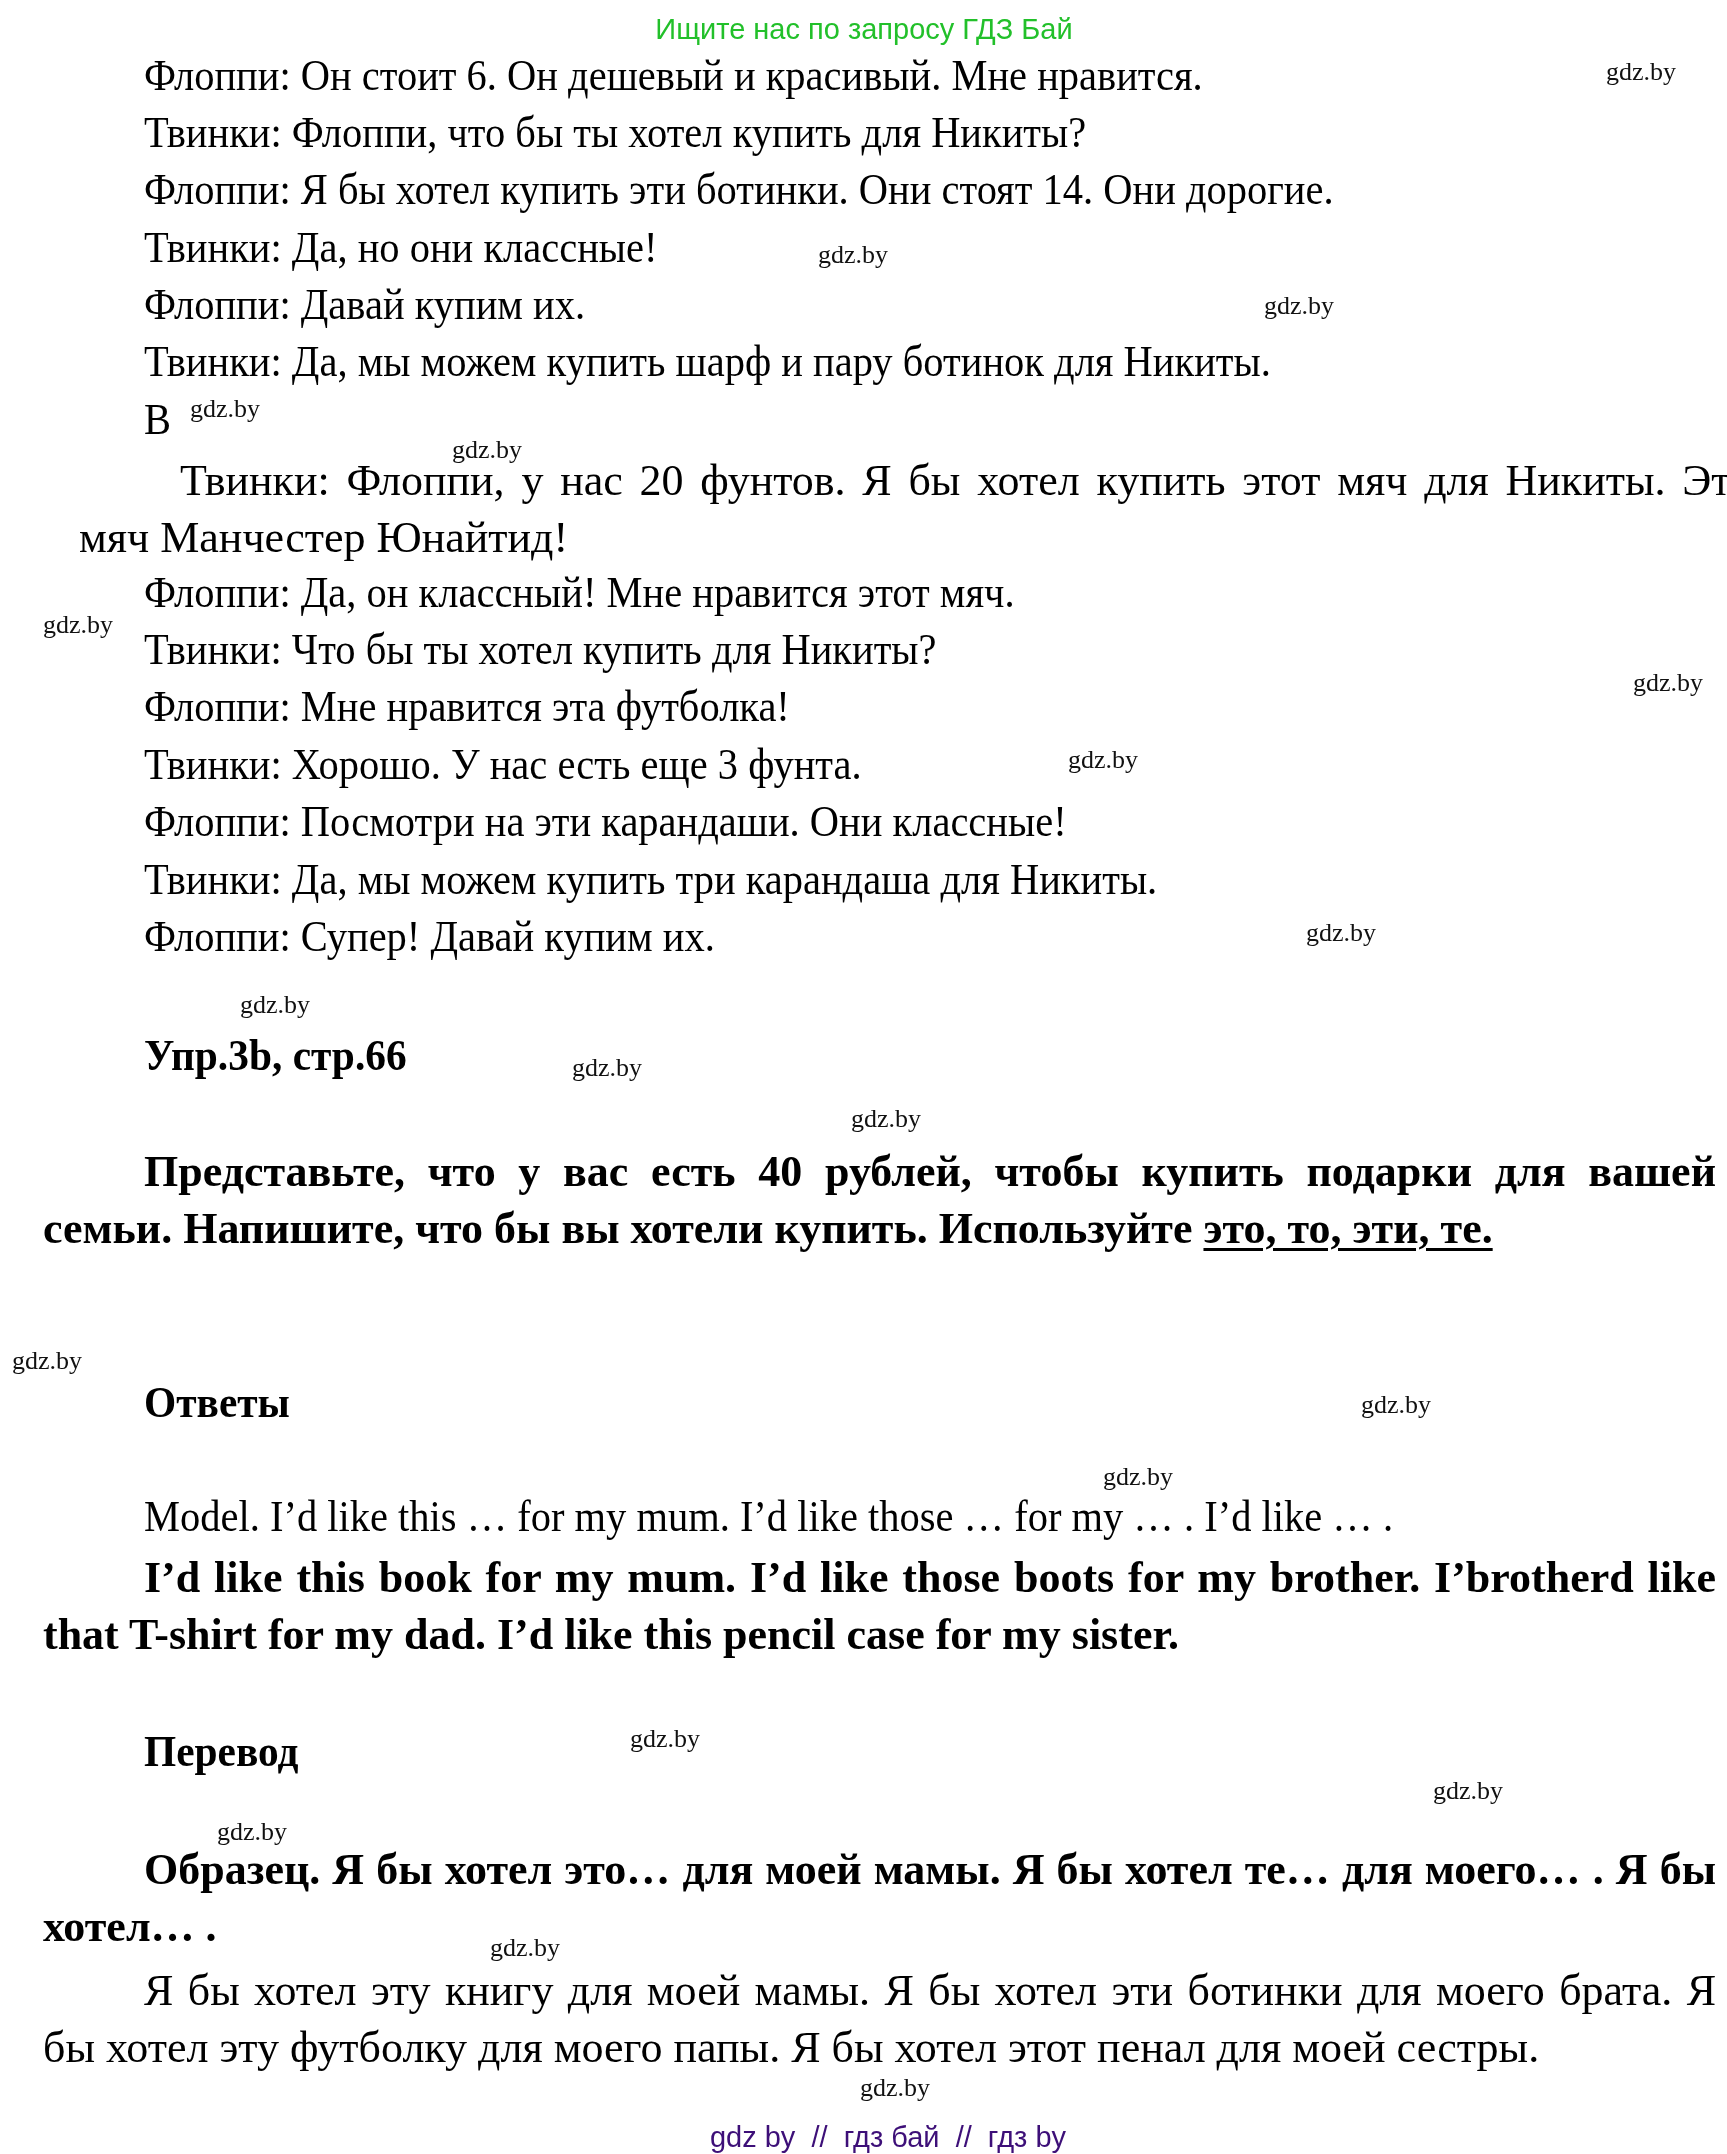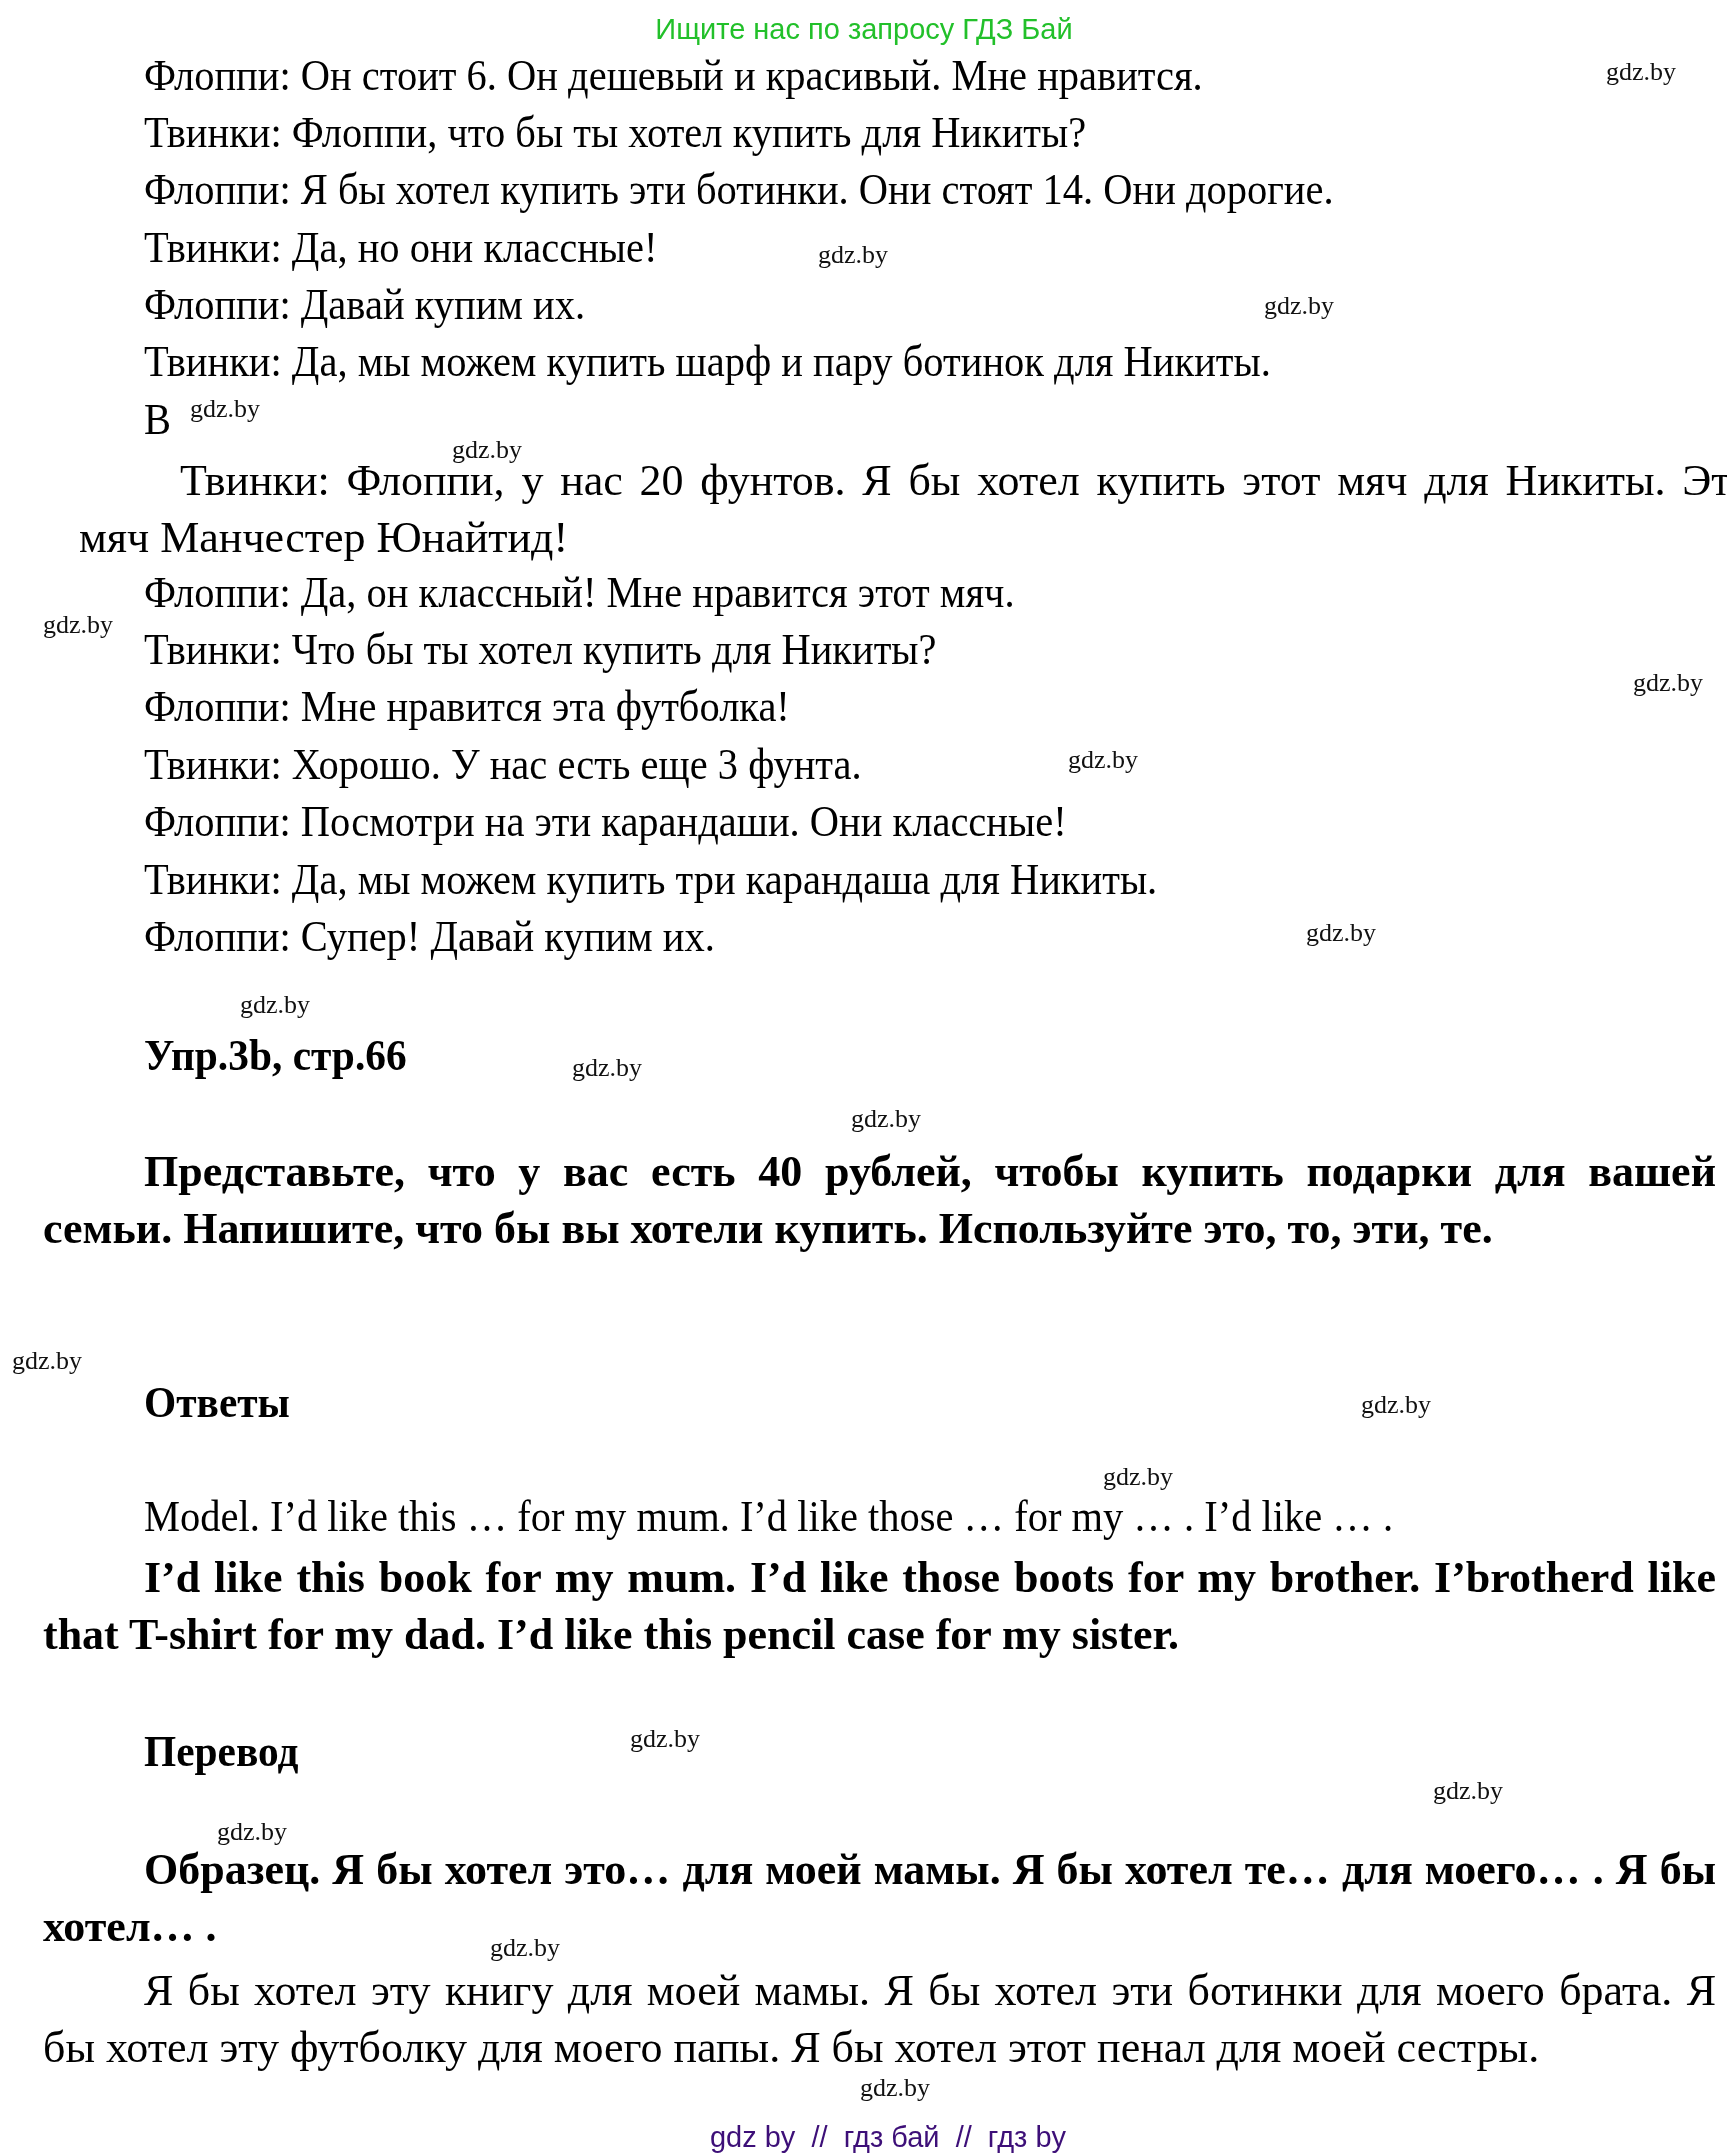--- a/index.html
+++ b/index.html
@@ -24,21 +24,21 @@
     .justified {
       position: absolute; left: 43px; width: 1673px; font-size: 44px; line-height: 57px;
       text-align: justify; text-align-last: left;
     }
     .bold { font-weight: bold; }
     .heading { font-weight: bold; font-size: 45px; }
     .wm {
       position: absolute; font-family: Liberation Serif, serif;
       font-size: 26px; color: #111; line-height: 29px;
     }
-    .u { text-decoration-thickness: 3.4px; text-underline-offset: 5.1px; }
+    .u { text-decoration: underline; text-decoration-thickness: 3.4px; text-underline-offset: 5.1px; }
   </style>
 </head>
 <body>
 
 <div class="top-banner">Ищите нас по запросу ГДЗ Бай</div>
 
 <div class="line" style="left:144px; top:50px;">Флоппи: Он стоит 6. Он дешевый и красивый. Мне нравится.</div>
 <div class="line" style="left:144px; top:107px;">Твинки: Флоппи, что бы ты хотел купить для Никиты?</div>
 <div class="line" style="left:144px; top:164px;">Флоппи: Я бы хотел купить эти ботинки. Они стоят 14. Они дорогие.</div>
 <div class="line" style="left:144px; top:222px;">Твинки: Да, но они классные!</div>

